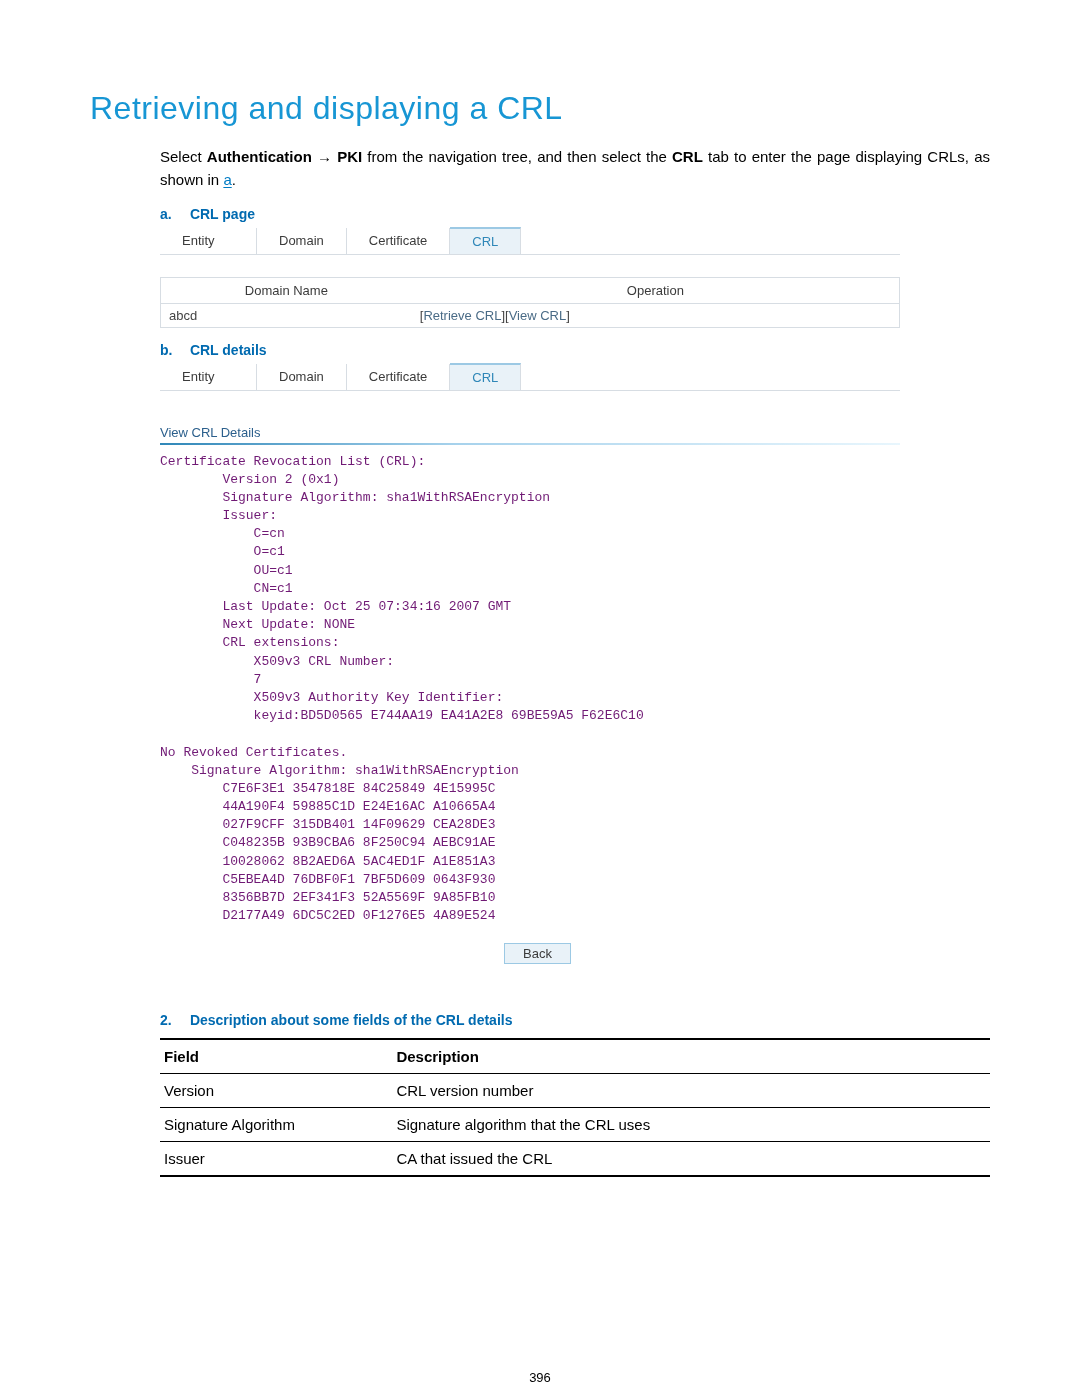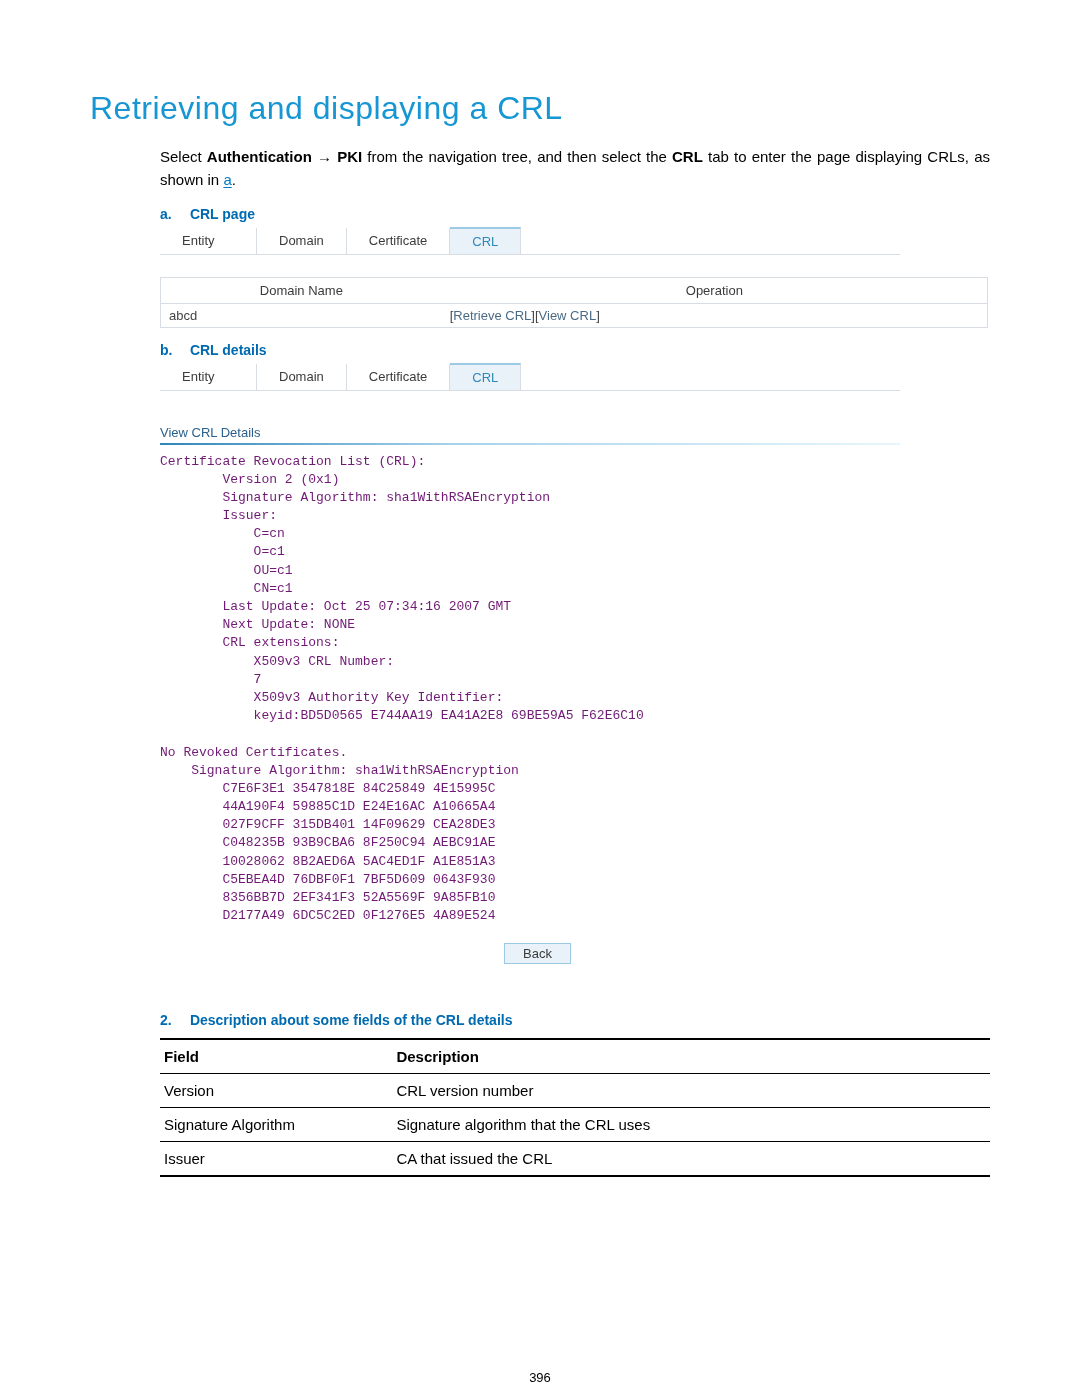--- a/index.html
+++ b/index.html
@@ -61,21 +61,21 @@
     color: #3b3b3b;
   }
   .tabbar .tab.first { width: 52px; }
   .tabbar .tab.active {
     background: #e9f2f8;
     color: #2f87b8;
     border-top: 2px solid #9cc9e4;
     margin-top: -1px;
   }
   .domain-table {
-    width: 828px;
+    width: 740px;
     margin-top: 22px;
     border: 1px solid #d7dde3;
     border-collapse: collapse;
     font-size: 13px;
     color: #444;
   }
   .domain-table th {
     font-weight: normal;
     color: #3b3b3b;
     border-bottom: 1px solid #d7dde3;

